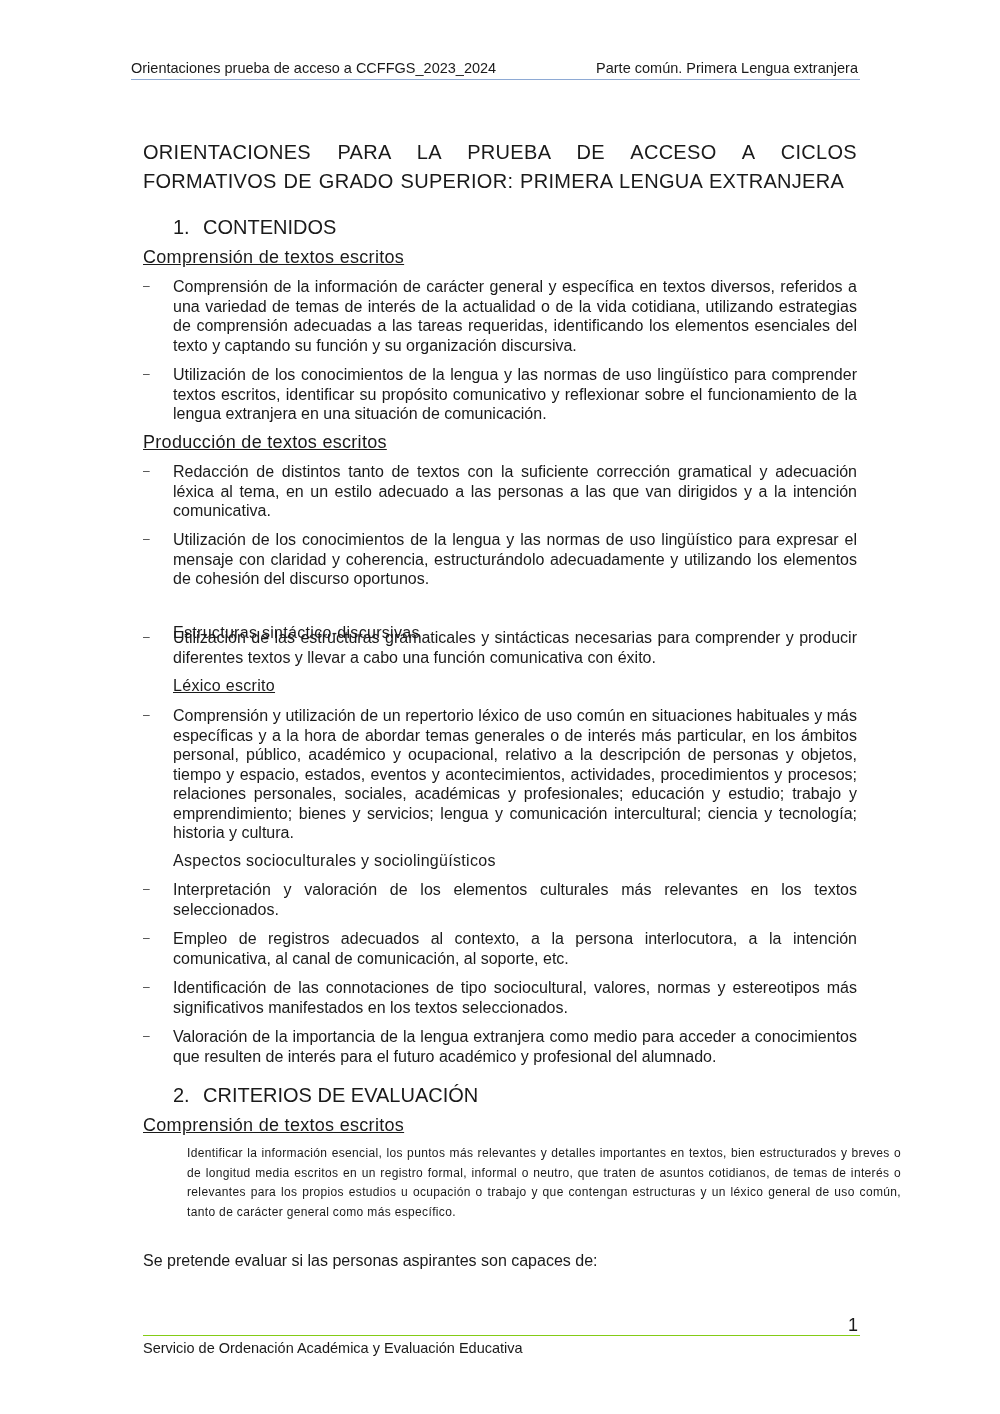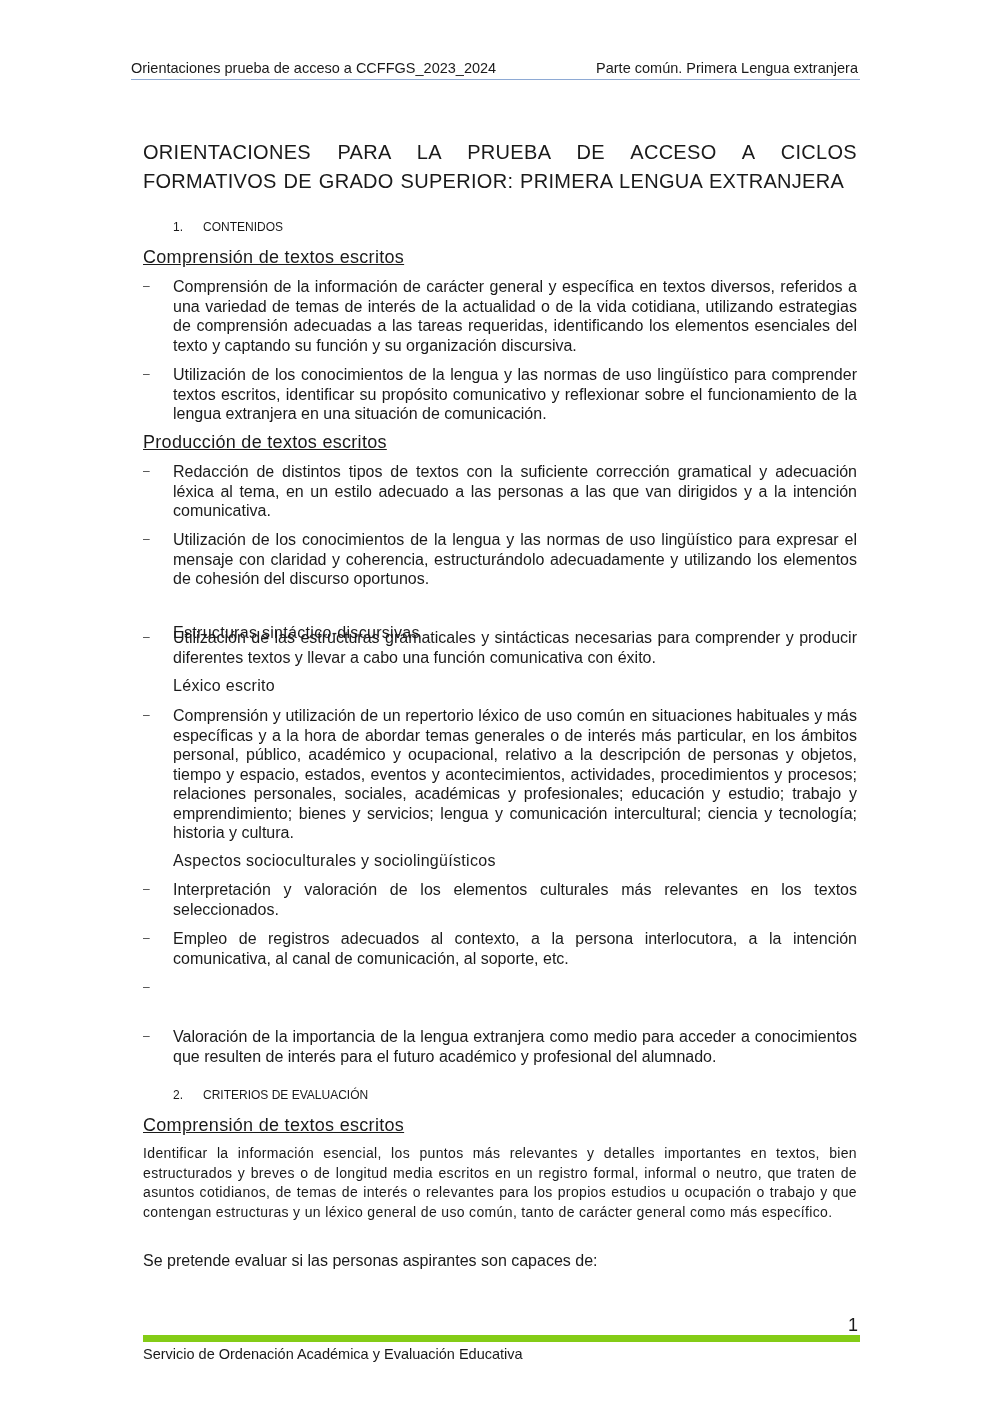--- a/index.html
+++ b/index.html
@@ -5,31 +5,31 @@
   html, body { margin: 0; padding: 0; background: #ffffff; }
   body { width: 1000px; height: 1414px; position: relative; overflow: hidden;
          font-family: "Liberation Sans", sans-serif; color: #1a1a1a; }
   .header { position: absolute; left: 131px; top: 59px; width: 729px; height: 20px;
             border-bottom: 1px solid #8eaad4; font-size: 14.5px; line-height: 18px; }
   .header .left { position: absolute; left: 0; top: 0; }
   .header .right { position: absolute; right: 2px; top: 0; }
   .title { position: absolute; left: 143px; top: 138px; width: 714px; font-size: 20px;
            line-height: 29px; letter-spacing: 0.3px; word-spacing: 1px; text-align: justify; }
   .block { position: absolute; left: 143px; width: 714px; }
-  .sec-heading { font-size: 12px; line-height: 20px; }
+  .sec-heading { font-size: 20px; line-height: 20px; }
   .sec-heading .num { display: inline-block; width: 30px; margin-left: 30px; }
   .subhead { font-size: 18px; line-height: 20px; text-decoration: underline; letter-spacing: 0.3px; }
   .subsub { font-size: 16px; line-height: 20px; padding-left: 30px; letter-spacing: 0.3px; }
   .item { position: relative; padding-left: 30px; font-size: 16px; line-height: 19.5px;
           text-align: justify; }
   .item .dash { position: absolute; left: 0; top: 0; width: 12px; font-size: 12px; color: #444; }
-  .para { font-size: 14px; line-height: 19.5px; text-align: justify; letter-spacing: 0.35px; }
+  .para { font-size: 12px; line-height: 19.5px; text-align: justify; letter-spacing: 0.35px; margin-left: 44px; }
   .plain { font-size: 16px; line-height: 19.5px; }
   .pagenum { position: absolute; right: 142px; top: 1315px; font-size: 18px; }
-  .footer { position: absolute; left: 143px; top: 1335px; width: 717px; border-top: 7px solid #84cc16;
+  .footer { position: absolute; left: 143px; top: 1335px; width: 717px; border-top: 1px solid #84cc16;
             padding-top: 3px; font-size: 14.5px; line-height: 18px; }
 </style>
 </head>
 <body>
 
 <div class="header">
   <span class="left">Orientaciones prueba de acceso a CCFFGS_2023_2024</span>
   <span class="right">Parte común. Primera Lengua extranjera</span>
 </div>
 
@@ -52,40 +52,40 @@
     <span class="dash">–</span>
     <span>Utilización de los conocimientos de la lengua y las normas de uso lingüístico para comprender textos escritos, identificar su propósito comunicativo y reflexionar sobre el funcionamiento de la lengua extranjera en una situación de comunicación.</span>
   </div>
 </div>
 
 <div class="block subhead" style="top:432px;">Producción de textos escritos</div>
 
 <div class="block" style="top:462px;">
   <div class="item">
     <span class="dash">–</span>
-    <span>Redacción de distintos tipos de textos con la suficiente corrección gramatical y adecuación léxica al tema, en un estilo adecuado a las personas a las que van dirigidos y a la intención comunicativa.</span>
+    <span>Redacción de distintos tanto de textos con la suficiente corrección gramatical y adecuación léxica al tema, en un estilo adecuado a las personas a las que van dirigidos y a la intención comunicativa.</span>
   </div>
 </div>
 <div class="block" style="top:530px;">
   <div class="item">
     <span class="dash">–</span>
     <span>Utilización de los conocimientos de la lengua y las normas de uso lingüístico para expresar el mensaje con claridad y coherencia, estructurándolo adecuadamente y utilizando los elementos de cohesión del discurso oportunos.</span>
   </div>
 </div>
 
 <div class="block subsub" style="top:583px;margin-top:40px;">Estructuras sintáctico-discursivas</div>
 
 <div class="block" style="top:628px;">
   <div class="item">
     <span class="dash">–</span>
     <span>Utilización de las estructuras gramaticales y sintácticas necesarias para comprender y producir diferentes textos y llevar a cabo una función comunicativa con éxito.</span>
   </div>
 </div>
 
-<div class="block subsub" style="top:676px;">Léxico escrito</div>
+<div class="block subsub" style="top:676px;text-decoration:underline;">Léxico escrito</div>
 
 <div class="block" style="top:706px;">
   <div class="item">
     <span class="dash">–</span>
     <span>Comprensión y utilización de un repertorio léxico de uso común en situaciones habituales y más específicas y a la hora de abordar temas generales o de interés más particular, en los ámbitos personal, público, académico y ocupacional, relativo a la descripción de personas y objetos, tiempo y espacio, estados, eventos y acontecimientos, actividades, procedimientos y procesos; relaciones personales, sociales, académicas y profesionales; educación y estudio; trabajo y emprendimiento; bienes y servicios; lengua y comunicación intercultural; ciencia y tecnología; historia y cultura.</span>
   </div>
 </div>
 
 <div class="block subsub" style="top:851px;">Aspectos socioculturales y sociolingüísticos</div>
 
@@ -97,20 +97,21 @@
 </div>
 <div class="block" style="top:929px;">
   <div class="item">
     <span class="dash">–</span>
     <span>Empleo de registros adecuados al contexto, a la persona interlocutora, a la intención comunicativa, al canal de comunicación, al soporte, etc.</span>
   </div>
 </div>
 <div class="block" style="top:978px;">
   <div class="item">
     <span class="dash">–</span>
+    <span>Identificación de las connotaciones de tipo sociocultural, valores, normas y estereotipos más significativos manifestados en los textos seleccionados.</span>
   </div>
 </div>
 <div class="block" style="top:1027px;">
   <div class="item">
     <span class="dash">–</span>
     <span>Valoración de la importancia de la lengua extranjera como medio para acceder a conocimientos que resulten de interés para el futuro académico y profesional del alumnado.</span>
   </div>
 </div>
 
 <div class="block sec-heading" style="top:1085px;">

